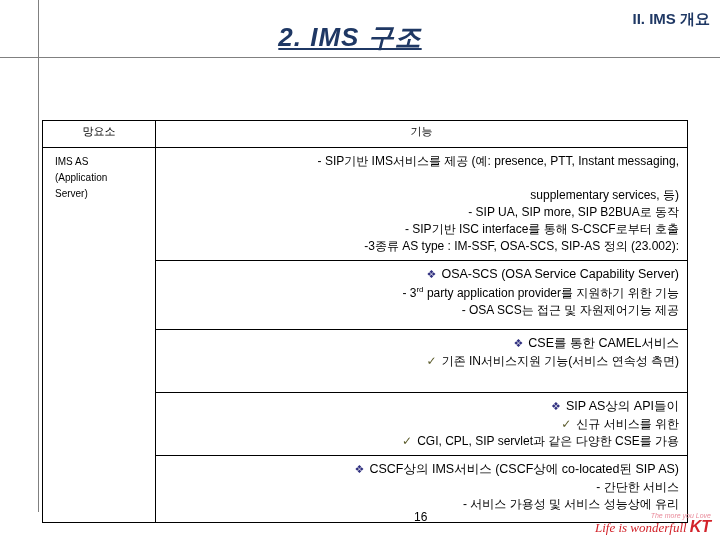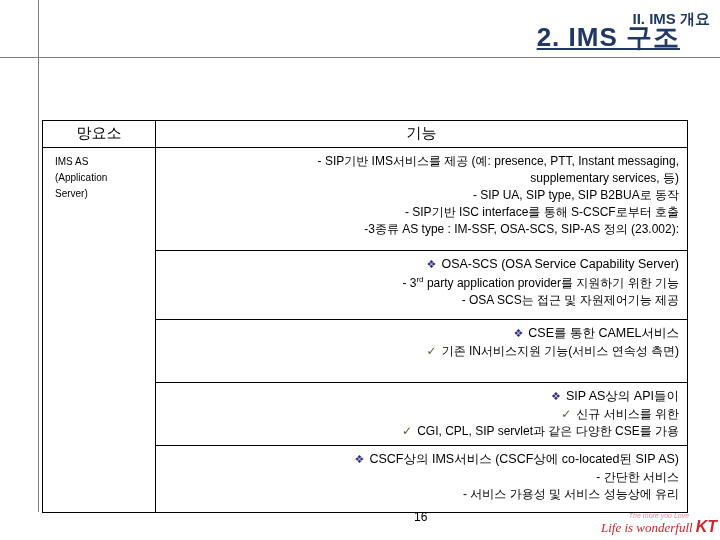--- a/index.html
+++ b/index.html
@@ -10,52 +10,52 @@
     --logo-red:#D2232A;
     --line-gray:#808080;
   }
   html,body{margin:0;padding:0;background:#fff;}
   body{font-family:"Liberation Sans","DejaVu Sans",sans-serif;}
   #canvas{position:relative;width:720px;height:540px;background:#ffffff;overflow:hidden;}
 
   .vline{position:absolute;left:38px;top:0;width:1px;height:512px;background:var(--line-gray);}
   .hline{position:absolute;left:0;top:57px;width:720px;height:1px;background:var(--line-gray);}
 
-  .title{position:absolute;top:20px;left:20px;width:660px;text-align:right;
+  .title{position:absolute;top:20px;left:20px;width:660px;text-align:center;
          font-size:26px;font-weight:bold;color:var(--title-navy);
-         text-decoration:underline;letter-spacing:1px;}
+         text-decoration:underline;letter-spacing:1px;font-style:italic;}
   .chapter{position:absolute;top:10px;right:10px;font-size:15px;font-weight:bold;color:var(--title-navy);}
 
   .section-heading{position:absolute;top:88px;left:44px;font-size:17px;white-space:nowrap;}
   .sh-bullet{color:var(--bullet-navy);font-size:15px;margin-right:8px;}
   .sh-text{color:var(--heading-red);font-weight:bold;letter-spacing:1px;}
 
   .ims-table{position:absolute;left:42px;top:120px;width:646px;border-collapse:collapse;table-layout:fixed;}
   .ims-table col.c1{width:113px;}
   .ims-table th,.ims-table td{border:1px solid var(--table-border);vertical-align:top;color:#000;}
-  .ims-table th{font-size:15px;font-weight:normal;text-align:center;height:20px;padding:3px 6px;}
+  .ims-table th{font-size:11px;font-weight:normal;text-align:center;height:20px;padding:3px 6px;}
   .cell-element{font-size:10px;line-height:1.6;padding:6px 12px;}
   .cell-fn{font-size:12px;line-height:1.42;padding:5px 8px;text-align:right;}
   .r1{height:92px;}
   .r2{height:58px;}
   .r3{height:52px;}
   .r4{height:44px;}
   .r5{height:56px;}
   .ln{white-space:nowrap;overflow:hidden;}
-  .cont{margin-left:10px;}
+  .cont{margin-left:10px;margin-top:17px;}
   .sub{margin-left:16px;}
   .sub-chk{margin-left:32px;}
   .dia{color:var(--bullet-navy);font-weight:bold;margin-right:5px;font-size:11px;}
   .chk{color:#5a5a2a;font-weight:bold;margin-right:5px;font-size:12px;}
   .title-ln{font-size:12.5px;}
   sup{font-size:8px;}
 
   .page-num{position:absolute;left:414px;top:510px;font-size:12px;color:#000;text-align:center;}
 
-  .logo{position:absolute;right:3px;bottom:4px;text-align:center;line-height:1.05;}
+  .logo{position:absolute;right:9px;bottom:4px;text-align:right;line-height:1.05;}
   .logo-tagline{font-size:7px;color:#E98B9B;font-style:italic;display:block;}
   .logo-row{white-space:nowrap;}
   .logo-slogan{font-size:13px;font-style:italic;color:var(--logo-red);
                font-family:"Liberation Serif","DejaVu Serif",serif;}
   .logo-brand{font-size:16px;font-weight:bold;color:var(--logo-red);font-style:italic;margin-left:3px;}
 </style>
 </head>
 <body>
 
 <div id="canvas">
@@ -81,21 +81,21 @@
     <tbody>
       <tr>
         <td class="cell-element" rowspan="5">
           <div>IMS AS</div>
           <div>(Application</div>
           <div>Server)</div>
         </td>
         <td class="cell-fn r1">
           <div class="ln">- SIP기반 IMS서비스를 제공 (예: presence, PTT, Instant messaging,</div>
           <div class="ln cont">supplementary services, 등)</div>
-          <div class="ln">- SIP UA, SIP type, SIP B2BUA로 동작</div>
+          <div class="ln">- SIP UA, SIP more, SIP B2BUA로 동작</div>
           <div class="ln">- SIP기반 ISC interface를 통해 S-CSCF로부터 호출</div>
           <div class="ln">-3종류 AS type : IM-SSF, OSA-SCS, SIP-AS 정의 (23.002):</div>
         </td>
       </tr>
 
       <tr>
         <td class="cell-fn r2">
           <div class="ln title-ln">
             <span class="dia">❖</span><span>OSA-SCS (OSA Service Capability Server)</span>
           </div>

